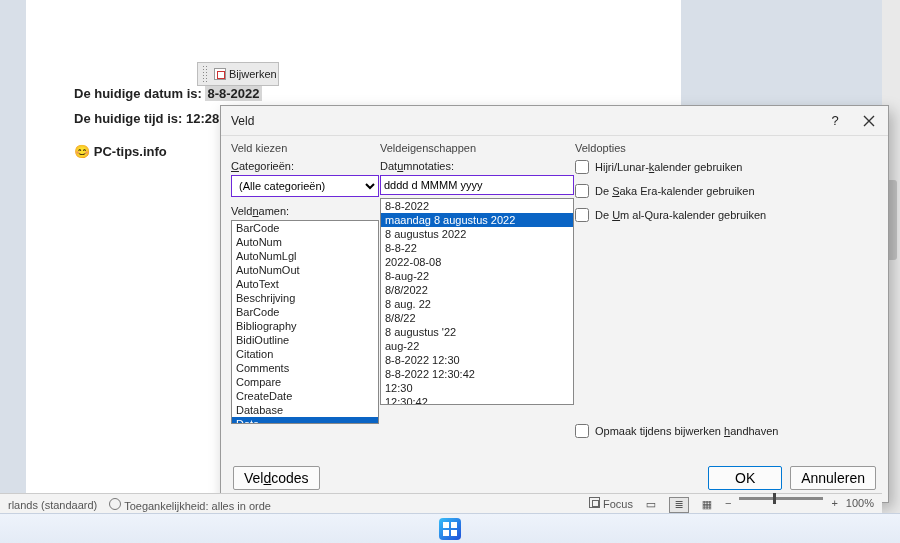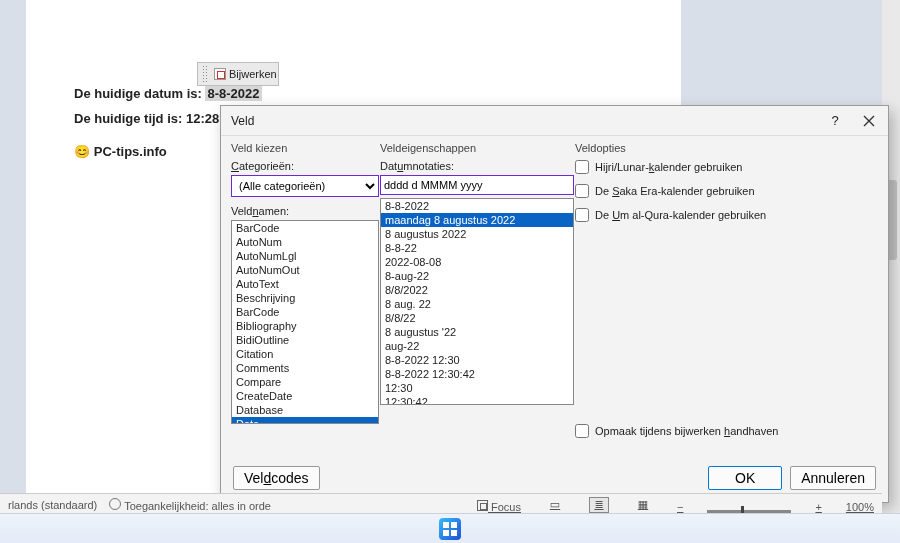--- a/index.html
+++ b/index.html
@@ -117,21 +117,21 @@
   .footer .gap { flex: 1; }
 
   
   .statusbar {
     position: absolute; left: 0; right: 18px; bottom: 28px;
     height: 22px; background: #f3f3f3;
     border-top: 1px solid #ccc;
     display: flex; align-items: center; font-size: 11px;
     padding: 0 8px; gap: 12px; color: #555;
   }
-  .statusbar .right { margin-left: auto; display: flex; align-items: flex-end; gap: 24px; text-decoration: underline; }
+  .statusbar .right { margin-left: auto; display: flex; align-items: flex-start; gap: 8px; }
   .viewbtn { width: 20px; height: 16px; border: 1px solid transparent; display:flex;align-items:center;justify-content:center;}
   .viewbtn.active { border-color: #888; background:#e6e6e6;}
   .zoom-slider { width: 84px; height: 3px; background: #888; position: relative; }
   .zoom-slider::before { content:""; position:absolute; left: 40%; top:-4px; width:3px;height:11px;background:#444; }
 
   
   .taskbar {
     position: absolute; left: 0; right: 0; bottom: 0;
     height: 30px; background: linear-gradient(#eef3fb, #e4ebf6);
     border-top: 1px solid #c7d1e0;

